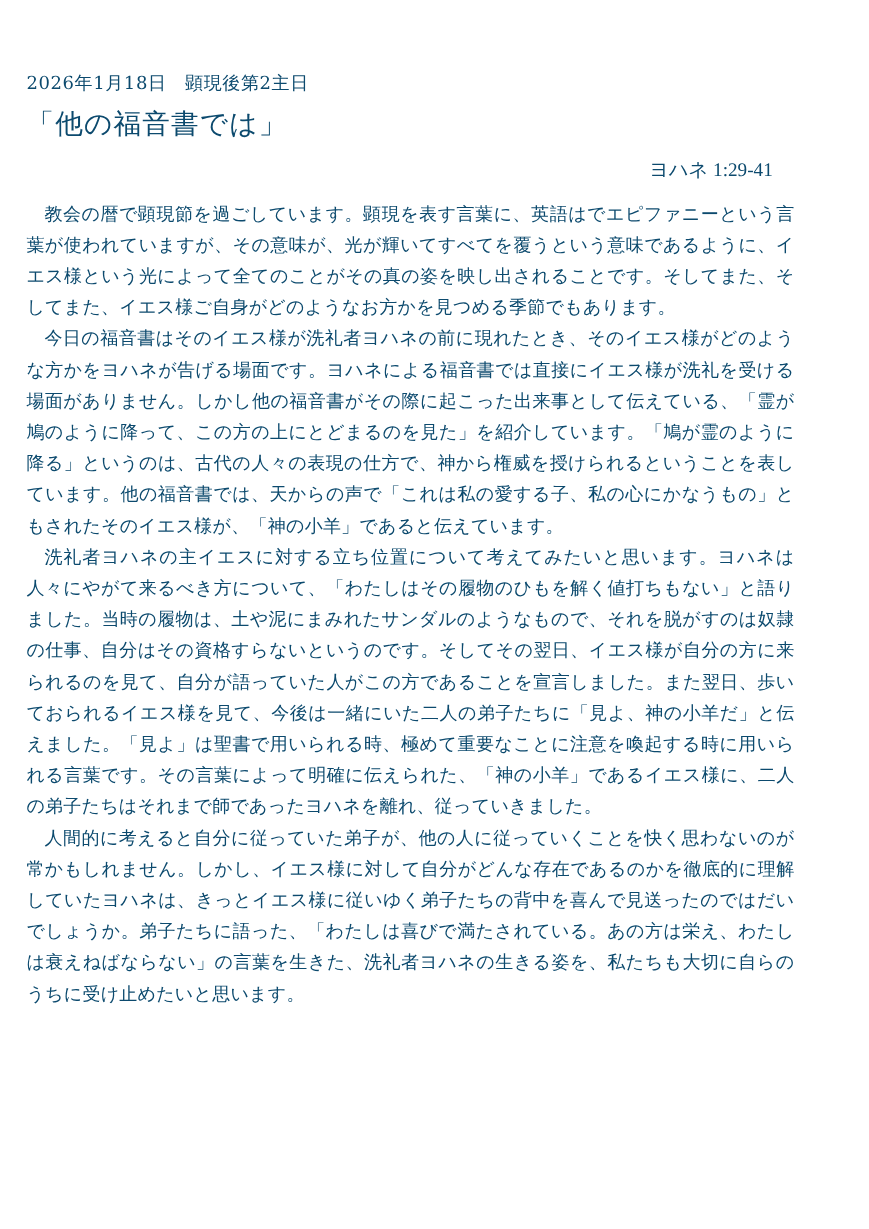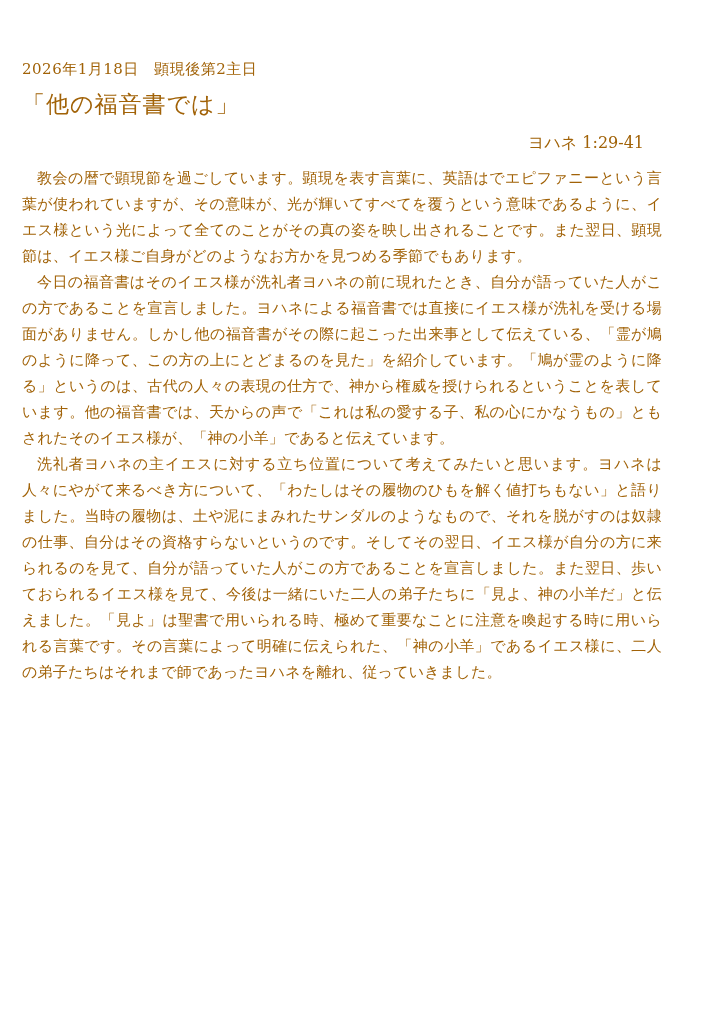--- a/index.html
+++ b/index.html
@@ -31,42 +31,44 @@
     line-height: 32px;
     margin: 8px 0 0 0;
     letter-spacing: 1px;
   }
   .scripture-ref {
     text-align: right;
     font-size: 16px;
     line-height: 22px;
     margin-top: 12px;
     padding-right: 18px;
+    font-family: Liberation Serif, serif;
   }
   .body-text {
     margin-top: 11px;
   }
   .body-text p {
     margin: 0;
     font-size: 15px;
     line-height: 26px;
     text-indent: 1em;
     text-align: justify;
     text-justify: inter-ideograph;
     letter-spacing: 0.2px;
   }
 </style>
 </head>
 <body>
 
-<div class="page" style="color: #a16207; background: rgb(255, 255, 255); padding-left: 22px;">
+<div class="page" style="color: #0c4a6e; background: rgb(255, 255, 255); padding-left: 22px;">
   <div class="date-line">2026年1月18日　顕現後第2主日</div>
 
   <h1 class="doc-title">「他の福音書では」</h1>
 
   <div class="scripture-ref">ヨハネ 1:29-41</div>
 
   <div class="body-text">
-    <p>教会の暦で顕現節を過ごしています。顕現を表す言葉に、英語はでエピファニーという言葉が使われていますが、その意味が、光が輝いてすべてを覆うという意味であるように、イエス様という光によって全てのことがその真の姿を映し出されることです。また翌日、顕現節は、イエス様ご自身がどのようなお方かを見つめる季節でもあります。</p>
-    <p>今日の福音書はそのイエス様が洗礼者ヨハネの前に現れたとき、自分が語っていた人がこの方であることを宣言しました。ヨハネによる福音書では直接にイエス様が洗礼を受ける場面がありません。しかし他の福音書がその際に起こった出来事として伝えている、「霊が鳩のように降って、この方の上にとどまるのを見た」を紹介しています。「鳩が霊のように降る」というのは、古代の人々の表現の仕方で、神から権威を授けられるということを表しています。他の福音書では、天からの声で「これは私の愛する子、私の心にかなうもの」ともされたそのイエス様が、「神の小羊」であると伝えています。</p>
+    <p>教会の暦で顕現節を過ごしています。顕現を表す言葉に、英語はでエピファニーという言葉が使われていますが、その意味が、光が輝いてすべてを覆うという意味であるように、イエス様という光によって全てのことがその真の姿を映し出されることです。そしてまた、そしてまた、イエス様ご自身がどのようなお方かを見つめる季節でもあります。</p>
+    <p>今日の福音書はそのイエス様が洗礼者ヨハネの前に現れたとき、そのイエス様がどのような方かをヨハネが告げる場面です。ヨハネによる福音書では直接にイエス様が洗礼を受ける場面がありません。しかし他の福音書がその際に起こった出来事として伝えている、「霊が鳩のように降って、この方の上にとどまるのを見た」を紹介しています。「鳩が霊のように降る」というのは、古代の人々の表現の仕方で、神から権威を授けられるということを表しています。他の福音書では、天からの声で「これは私の愛する子、私の心にかなうもの」ともされたそのイエス様が、「神の小羊」であると伝えています。</p>
     <p>洗礼者ヨハネの主イエスに対する立ち位置について考えてみたいと思います。ヨハネは人々にやがて来るべき方について、「わたしはその履物のひもを解く値打ちもない」と語りました。当時の履物は、土や泥にまみれたサンダルのようなもので、それを脱がすのは奴隷の仕事、自分はその資格すらないというのです。そしてその翌日、イエス様が自分の方に来られるのを見て、自分が語っていた人がこの方であることを宣言しました。また翌日、歩いておられるイエス様を見て、今後は一緒にいた二人の弟子たちに「見よ、神の小羊だ」と伝えました。「見よ」は聖書で用いられる時、極めて重要なことに注意を喚起する時に用いられる言葉です。その言葉によって明確に伝えられた、「神の小羊」であるイエス様に、二人の弟子たちはそれまで師であったヨハネを離れ、従っていきました。</p>
+    <p>人間的に考えると自分に従っていた弟子が、他の人に従っていくことを快く思わないのが常かもしれません。しかし、イエス様に対して自分がどんな存在であるのかを徹底的に理解していたヨハネは、きっとイエス様に従いゆく弟子たちの背中を喜んで見送ったのではだいでしょうか。弟子たちに語った、「わたしは喜びで満たされている。あの方は栄え、わたしは衰えねばならない」の言葉を生きた、洗礼者ヨハネの生きる姿を、私たちも大切に自らのうちに受け止めたいと思います。</p>
   </div>
 </div>
 
 </body></html>

